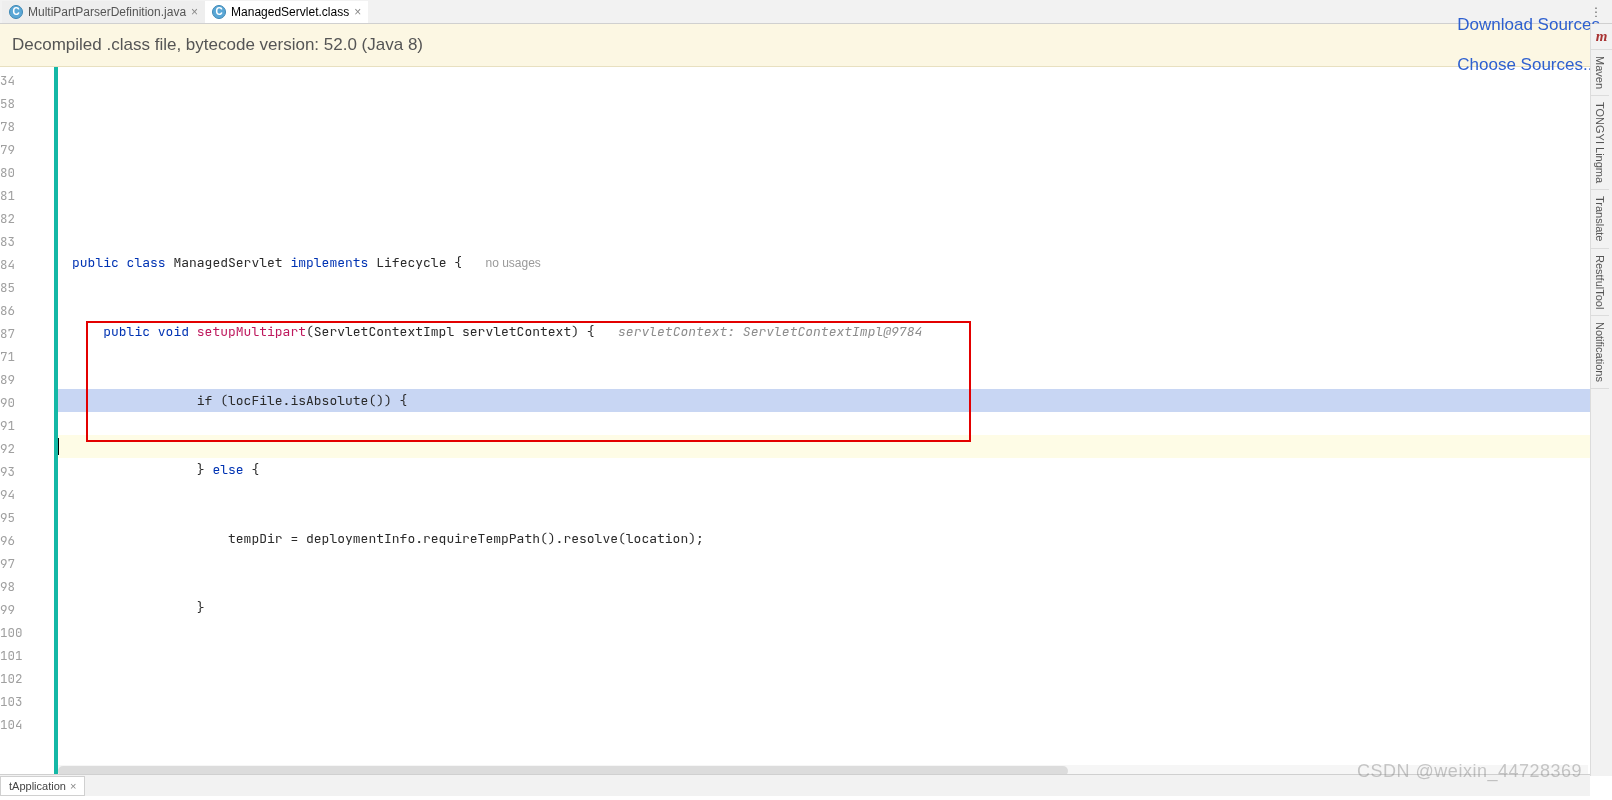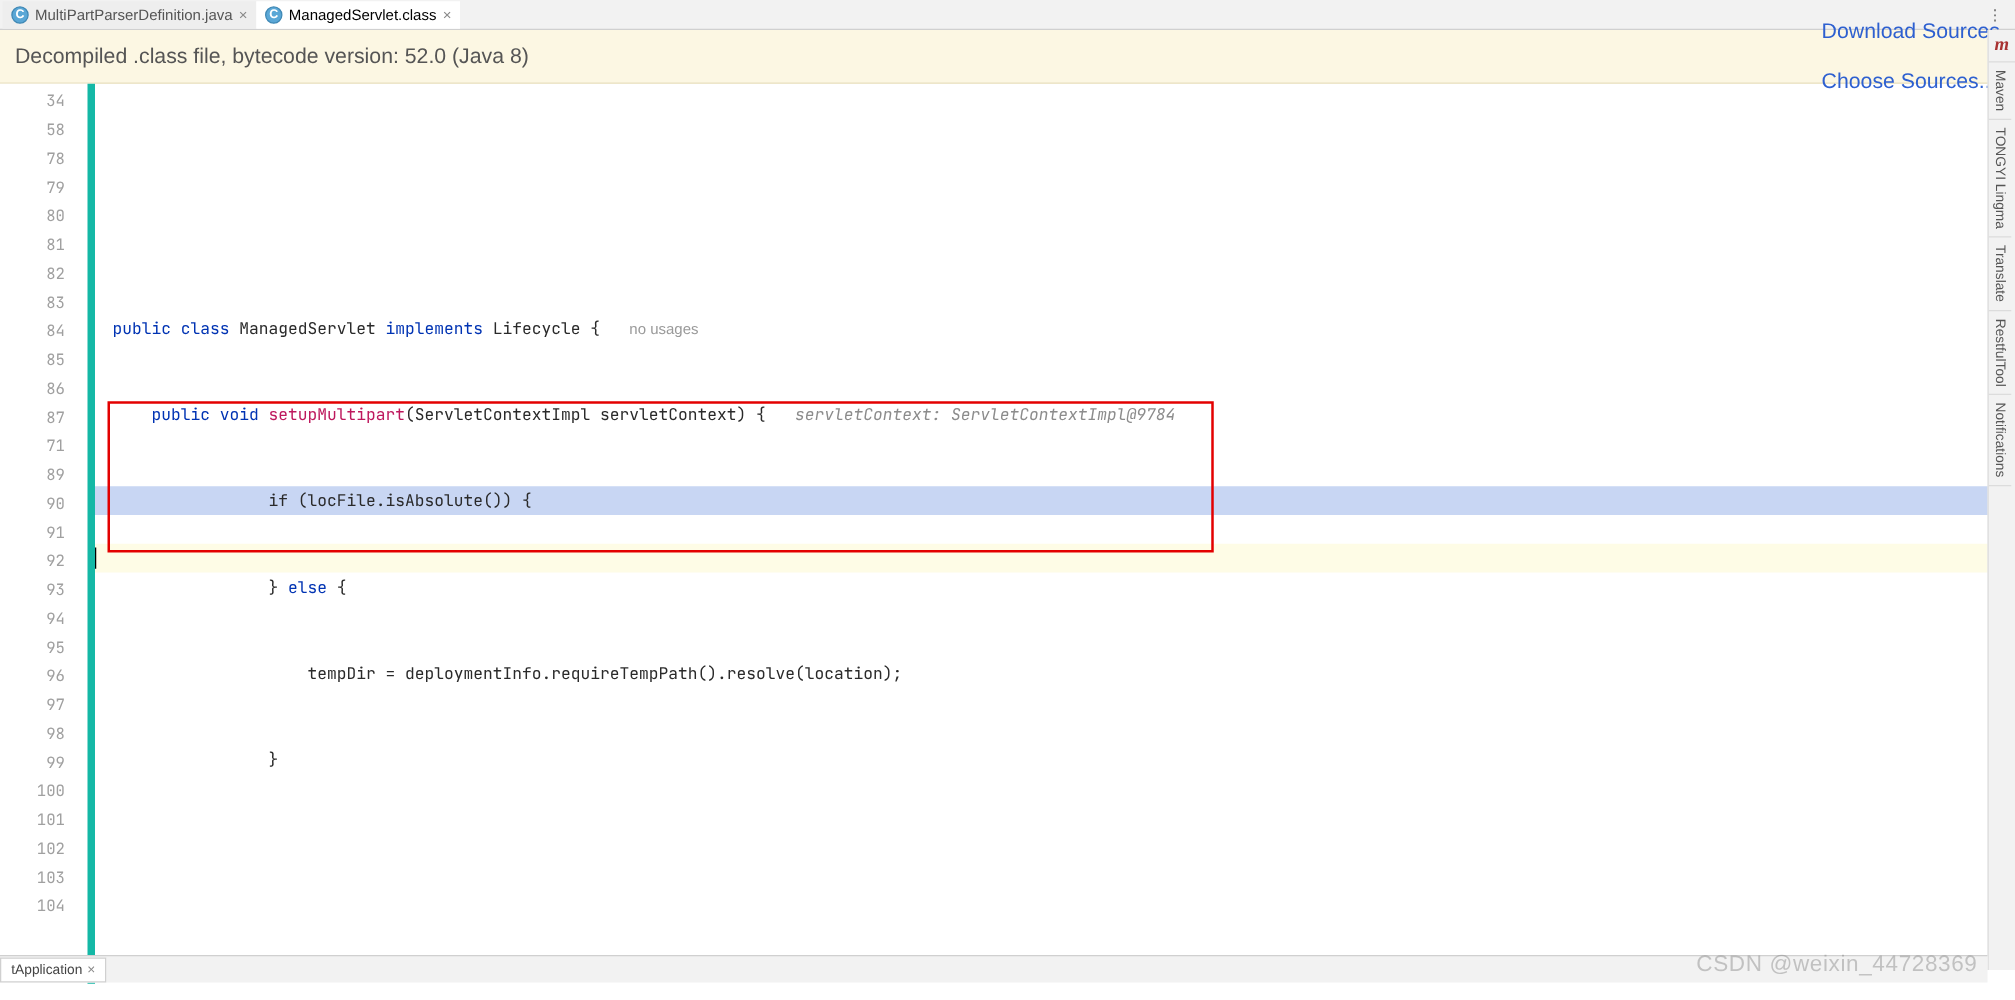--- a/index.html
+++ b/index.html
@@ -75,24 +75,24 @@
   }
   .notify-bar .links a { color: #2e60d0; text-decoration: none; cursor: pointer; }
 
   
   .editor-wrap {
     display: flex;
     height: 720px;
     position: relative;
   }
   .gutter {
-    width: 76px;
+    width: 58px;
     background: #fff;
-    border-right: 6px solid #14b8a6;
-    text-align: right;
+    border-right: 4px solid #14b8a6;
+    text-align: left;
     padding-top: 2px;
     color: #a0a0a0;
     font-family: "JetBrains Mono","Consolas",monospace;
     font-size: 12.5px;
     line-height: 23px;
     user-select: none;
   }
   .gutter .ln { padding-right: 18px; position: relative; }
   .code {
     flex: 1;
@@ -176,21 +176,21 @@
     color: #a83232;
     font-size: 15px;
     text-align: center;
     padding: 4px 0;
     border-bottom: 1px solid #dcdcdc;
   }
 
   
   .bottom-tabs {
     position: absolute;
-    bottom: 14px;
+    bottom: 4px;
     left: 0;
     right: 22px;
     height: 22px;
     border-top: 1px solid #d0d0d0;
     background: #f2f2f2;
     display: flex;
     align-items: center;
   }
   .bottom-tabs .btab {
     padding: 0 8px;

